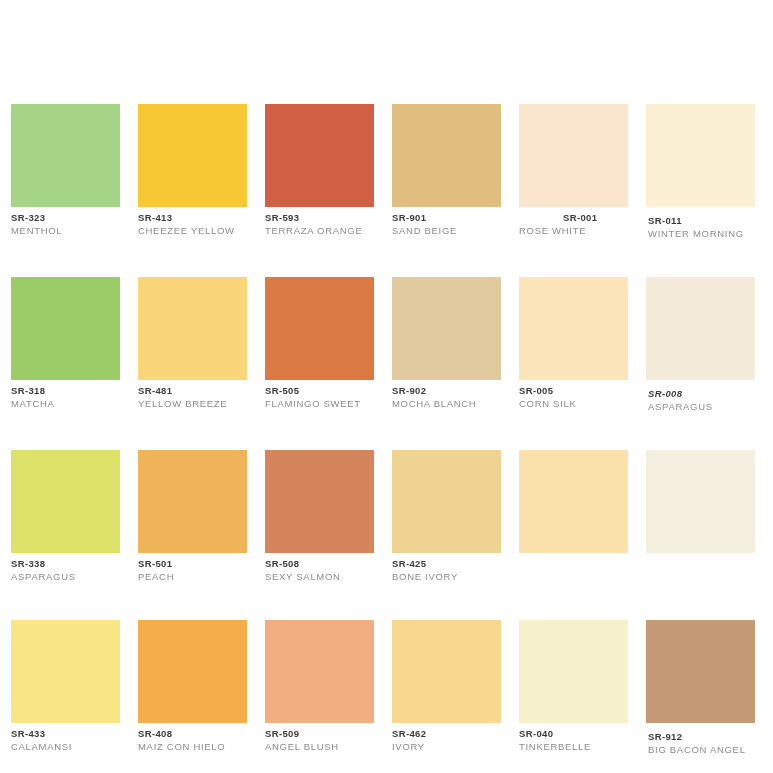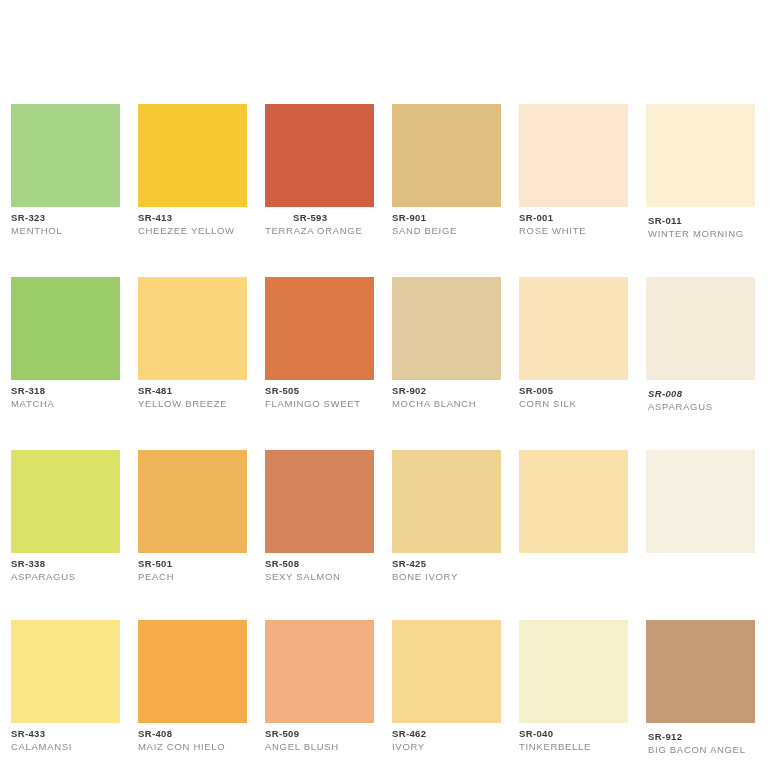--- a/index.html
+++ b/index.html
@@ -91,35 +91,35 @@
       <div class="swatch-cell col-2">
         <div class="swatch-chip" style="background-color: rgb(247, 199, 52);"></div>
         <div class="swatch-labels">
           <span class="swatch-code" style="color: rgb(58, 58, 60);">SR-413</span>
           <span class="swatch-name" style="color: rgb(138, 138, 141);">CHEEZEE YELLOW</span>
         </div>
       </div>
       <div class="swatch-cell col-3">
         <div class="swatch-chip" style="background-color: rgb(208, 95, 67);"></div>
         <div class="swatch-labels">
-          <span class="swatch-code" style="color: rgb(58, 58, 60); margin-left: 28px;">SR-593</span>
+          <span class="swatch-code" style="color: rgb(58, 58, 60);">SR-593</span>
           <span class="swatch-name" style="color: rgb(138, 138, 141);">TERRAZA ORANGE</span>
         </div>
       </div>
       <div class="swatch-cell col-4">
         <div class="swatch-chip" style="background-color: rgb(224, 190, 127);"></div>
         <div class="swatch-labels">
           <span class="swatch-code" style="color: rgb(58, 58, 60);">SR-901</span>
           <span class="swatch-name" style="color: rgb(138, 138, 141);">SAND BEIGE</span>
         </div>
       </div>
       <div class="swatch-cell col-5">
         <div class="swatch-chip" style="background-color: rgb(250, 230, 206);"></div>
         <div class="swatch-labels">
-          <span class="swatch-code" style="color: rgb(58, 58, 60);">SR-001</span>
+          <span class="swatch-code" style="color: rgb(58, 58, 60); margin-left: 44px;">SR-001</span>
           <span class="swatch-name" style="color: rgb(138, 138, 141);">ROSE WHITE</span>
         </div>
       </div>
       <div class="swatch-cell col-6">
         <div class="swatch-chip" style="background-color: rgb(251, 240, 212);"></div>
         <div class="swatch-labels">
           <span class="swatch-code" style="color: rgb(58, 58, 60);">SR-011</span>
           <span class="swatch-name" style="color: rgb(138, 138, 141);">WINTER MORNING</span>
         </div>
       </div>

